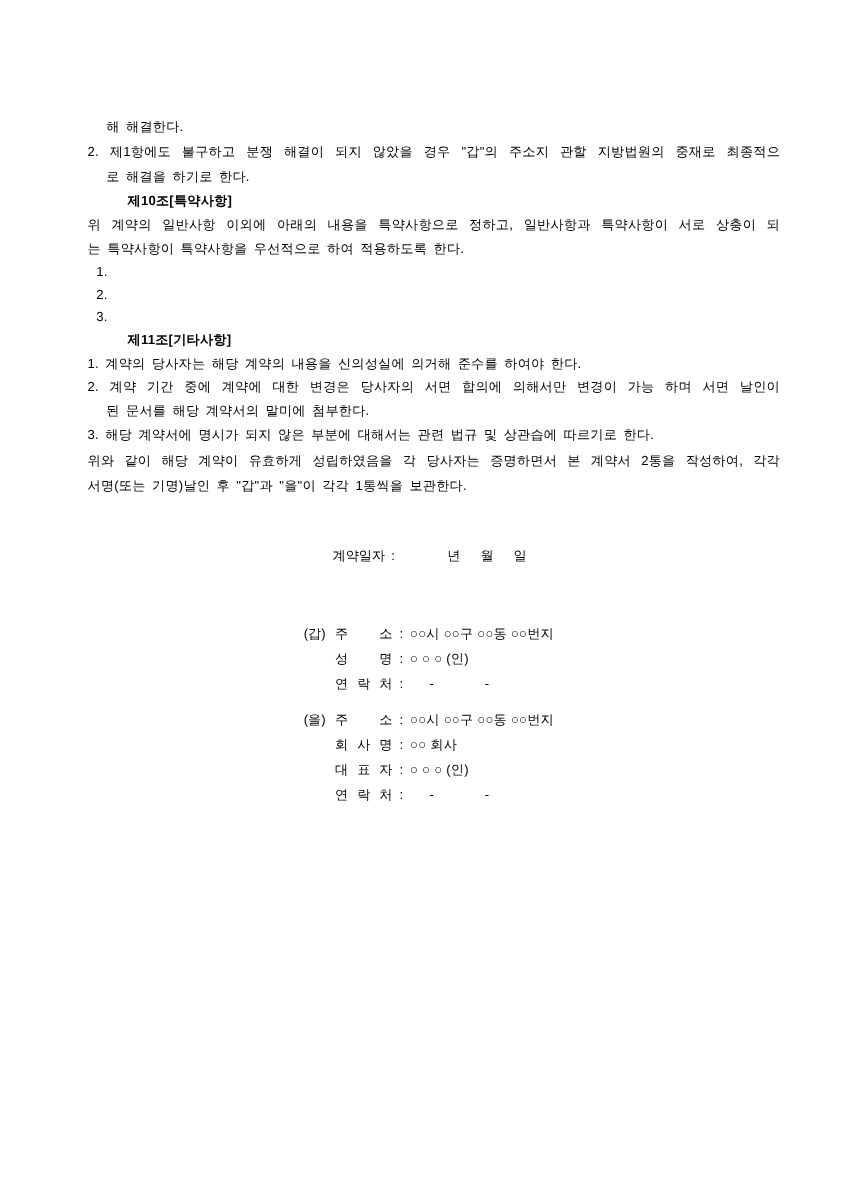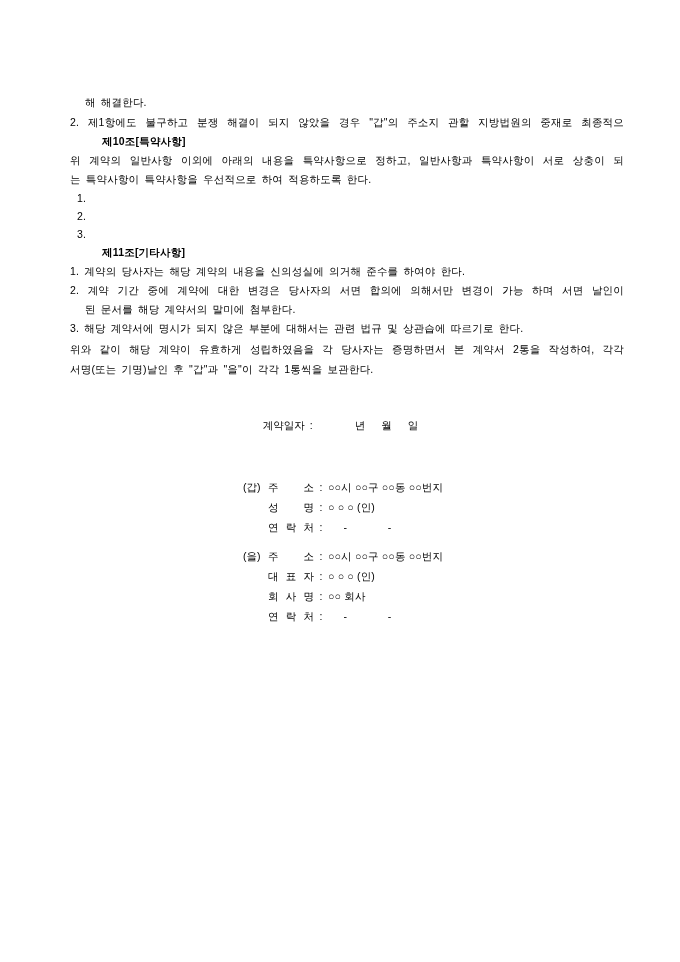--- a/index.html
+++ b/index.html
@@ -41,24 +41,24 @@
   .heading {
     font-weight: bold;
     line-height: 19px;
     white-space: nowrap;
     letter-spacing: 0.2px;
     margin-left: 45px;
   }
   .closing { margin-top: 2px; }
   .date-line {
     margin-top: 36px;
+    margin-left: 209px;
     line-height: 20px;
     white-space: nowrap;
     word-spacing: 2px;
-    text-align: center;
   }
   .date-unit-y { margin-left: 42px; }
   .date-unit-m { margin-left: 16px; }
   .date-unit-d { margin-left: 16px; }
   .party { margin-left: 186px; }
   .party-gap { margin-top: 42px; }
   .party-eul { margin-top: 9px; }
   .party-row {
     line-height: 20px;
     white-space: nowrap;
@@ -84,20 +84,21 @@
   }
 </style>
 </head>
 <body>
 
 <div class="doc">
 
   <div>
     <div class="line ind2">해 해결한다.</div>
     <div class="line ind1 jline">2. 제1항에도 불구하고 분쟁 해결이 되지 않았을 경우 "갑"의 주소지 관할 지방법원의 중재로 최종적으</div>
+    <div class="line ind2">로 해결을 하기로 한다.</div>
   </div>
 
   <div>
     <div class="heading">제10조[특약사항]</div>
     <div class="line lh19 ind1 jline">위 계약의 일반사항 이외에 아래의 내용을 특약사항으로 정하고, 일반사항과 특약사항이 서로 상충이 되</div>
     <div class="line lh19 ind1">는 특약사항이 특약사항을 우선적으로 하여 적용하도록 한다.</div>
     <div class="line lh18 ind3">1.</div>
     <div class="line lh18 ind3">2.</div>
     <div class="line lh18 ind3">3.</div>
   </div>
@@ -129,23 +130,23 @@
     <div class="party-row">
       <span class="p-prefix"></span><span class="p-label">연 락 처</span><span class="p-colon">:</span><span class="p-value">     -             -</span>
     </div>
   </div>
 
   <div class="party party-eul">
     <div class="party-row">
       <span class="p-prefix">(을)</span><span class="p-label">주 소</span><span class="p-colon">:</span><span class="p-value">○○시 ○○구 ○○동 ○○번지</span>
     </div>
     <div class="party-row">
-      <span class="p-prefix"></span><span class="p-label">대 표 자</span><span class="p-colon">:</span><span class="p-value">○ ○ ○ (인)</span>
+      <span class="p-prefix"></span><span class="p-label">회 사 명</span><span class="p-colon">:</span><span class="p-value">○○ 회사</span>
     </div>
     <div class="party-row">
-      <span class="p-prefix"></span><span class="p-label">회 사 명</span><span class="p-colon">:</span><span class="p-value">○○ 회사</span>
+      <span class="p-prefix"></span><span class="p-label">대 표 자</span><span class="p-colon">:</span><span class="p-value">○ ○ ○ (인)</span>
     </div>
     <div class="party-row">
       <span class="p-prefix"></span><span class="p-label">연 락 처</span><span class="p-colon">:</span><span class="p-value">     -             -</span>
     </div>
   </div>
 
 </div>
 
 </body></html>

